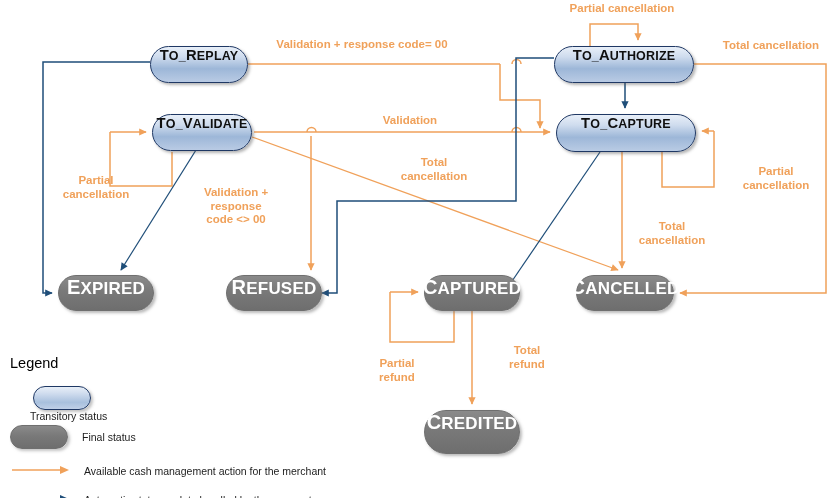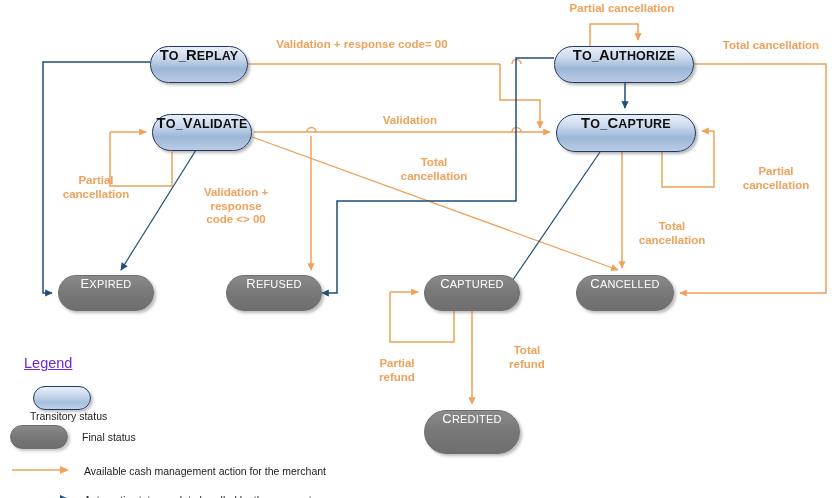--- a/index.html
+++ b/index.html
@@ -24,32 +24,32 @@
     font-size:12.5px;font-weight:700;letter-spacing:.2px;color:#0f0f0f;
   }
   
   .node.final{
     border-radius:999px;
     border:1px solid #6f6f6f;
     background:linear-gradient(to bottom,#8a8a8a 0%,#797979 45%,#6e6e6e 100%);
     box-shadow:2px 2px 3px rgba(120,120,120,.5);
     color:#ffffff;
   }
-  .node.final .cap{font-size:11px;font-weight:400;color:#ffffff;letter-spacing:.2px;}
+  .node.final .cap{font-size:17px;font-weight:700;color:#ffffff;letter-spacing:.2px;}
 
   
   .sc-first{font-size:1.18em;}
 
   .elabel{position:absolute;color:#f0a15a;font-size:11.5px;font-weight:700;
           line-height:13.5px;text-align:center;white-space:pre-line;}
 
   
   #legend{position:absolute;left:8px;top:355px;width:420px;}
-  .legend-title{font-size:14.5px;color:#6d28d9;font-weight:400;
-                text-decoration:underline;margin-left:16px;}
+  .legend-title{font-size:14.5px;color:#000000;font-weight:400;
+                margin-left:2px;}
   .legend-row{position:absolute;display:flex;align-items:center;}
   .legend-text{font-size:10.5px;color:#1c1c1c;font-weight:400;}
   .swatch-blue{width:56px;height:22px;border-radius:999px;border:1.2px solid #1f3864;
      background:linear-gradient(to bottom,#e8eff8 0%,#cfdcee 30%,#a8c0dd 70%,#bfd0e7 100%);
      box-shadow:2px 2px 3px rgba(120,120,120,.45);}
   .swatch-gray{width:56px;height:22px;border-radius:999px;border:1px solid #6f6f6f;
      background:linear-gradient(to bottom,#8a8a8a 0%,#797979 45%,#6e6e6e 100%);
      box-shadow:2px 2px 3px rgba(140,140,140,.5);}
 </style>
 </head>

